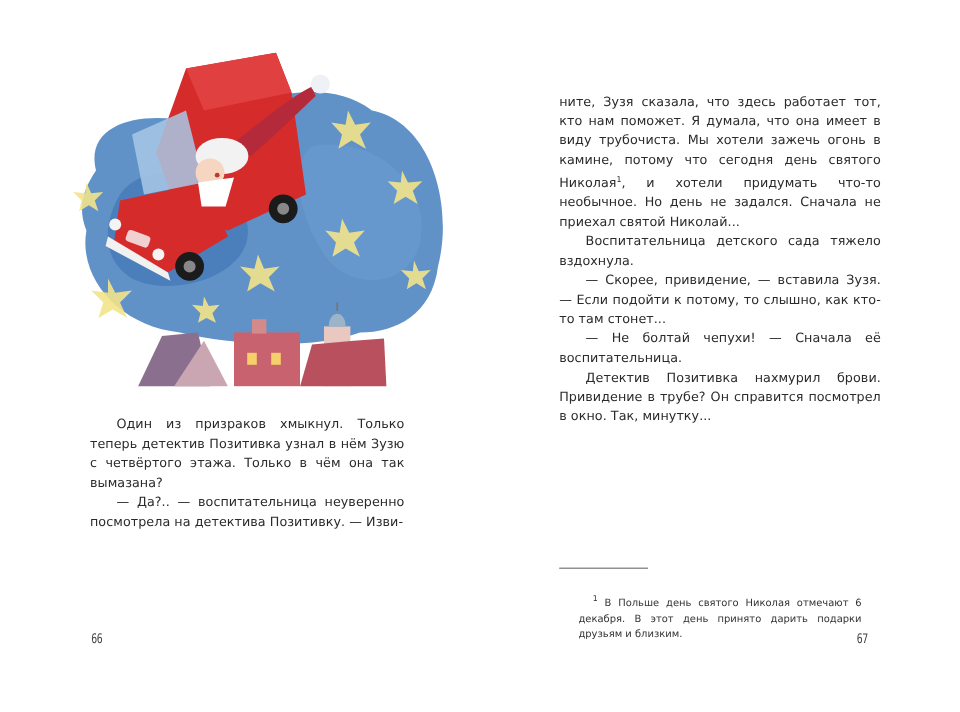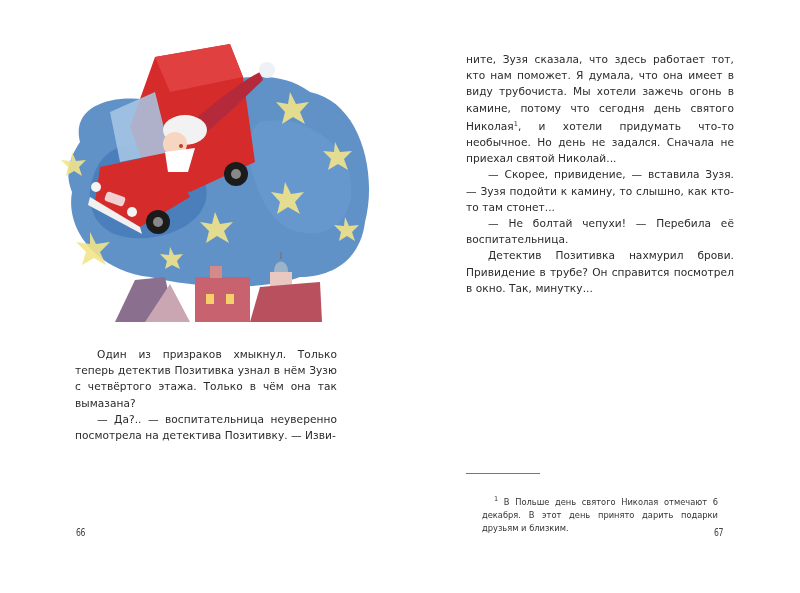--- a/index.html
+++ b/index.html
@@ -23,21 +23,21 @@
   .text-block {
     position: absolute;
     font-size: 10.6px;
     line-height: 16.2px;
     text-align: justify;
     letter-spacing: 0.05px;
   }
   .left-text { left: 75px; top: 346px; width: 262px; }
   .right-text { left: 466px; top: 51px; width: 268px; }
   .text-block p { margin: 0; text-indent: 22px; text-align-last: left; }
-  .text-block p.noindent { text-indent: 0; }
+  .text-block p.noindent { text-indent: 0; margin-top: 26px; }
 
   .footnote-rule {
     position: absolute; left: 466px; top: 473px; width: 74px; height: 0;
     border-top: 1px solid #777;
   }
   .footnote {
     position: absolute; left: 466px; top: 477px; width: 268px;
     font-size: 8.3px; line-height: 13px; text-align: justify;
     color: #333;
   }
@@ -121,22 +121,23 @@
       <p>— Да?.. — воспитательница неуверенно посмотрела на детектива Позитивку. — Изви-</p>
     </div>
 
     <div class="page-number pn-left">66</div>
   </div>
 
   <div class="page page-right"></div>
 
   <div class="text-block right-text">
     <p class="noindent"><span>ните, Зузя сказала, что здесь работает тот, кто нам поможет. Я думала, что она имеет в виду трубочиста. Мы хотели зажечь огонь в камине, потому что сегодня день святого Николая</span><span class="sup">1</span><span>, и хотели придумать что-то необычное. Но день не задался. Сначала не приехал святой Николай...</span></p>
-    <p>— Скорее, привидение, — вставила Зузя. — Зузя подойти к камину, то слышно, как кто-то там стонет...</p>
-    <p>— Не болтай чепухи! — Перебила её воспитательница.</p>
+    <p>Воспитательница детского сада тяжело вздохнула.</p>
+    <p>— Скорее, привидение, — вставила Зузя. — Если подойти к потому, то слышно, как кто-то там стонет...</p>
+    <p>— Не болтай чепухи! — Сначала её воспитательница.</p>
     <p>Детектив Позитивка нахмурил брови. Привидение в трубе? Он справится посмотрел в окно. Так, минутку...</p>
   </div>
 
   <div class="footnote-rule"></div>
   <div class="footnote">
     <p><span class="sup">1</span> <span>В Польше день святого Николая отмечают 6 декабря. В этот день принято дарить подарки друзьям и близким.</span></p>
   </div>
 
   <div class="page-number pn-right">67</div>
 </div>

